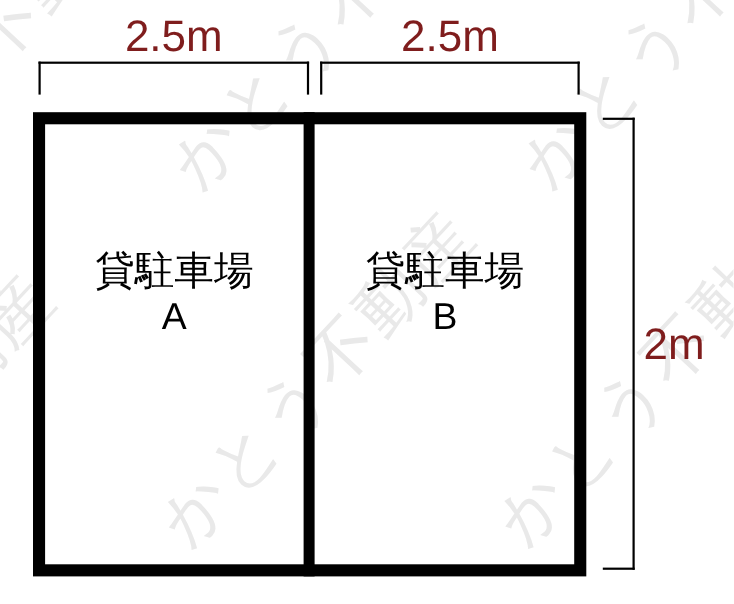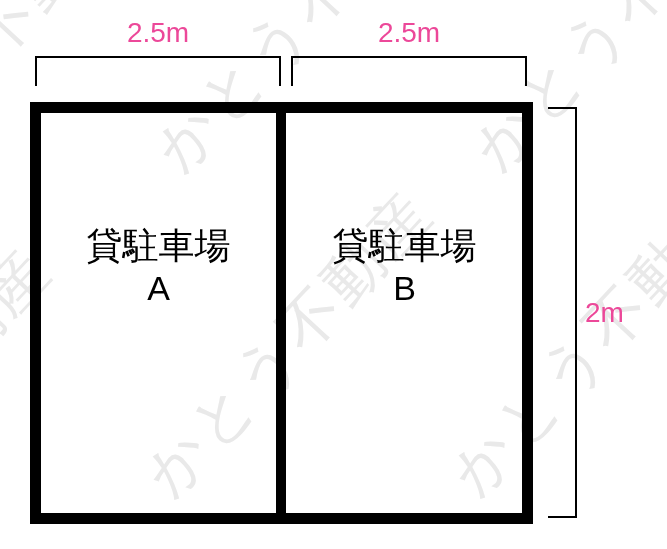--- a/index.html
+++ b/index.html
@@ -81,22 +81,22 @@
     border-top: 2px solid #000000;
     border-right: 2px solid #000000;
     border-bottom: 2px solid #000000;
     box-sizing: border-box;
   }
 
   
   .dim-label {
     position: absolute;
     z-index: 2;
-    color: #ec4899;
-    font-size: 28px;
+    color: #7f1d1d;
+    font-size: 40px;
     line-height: 44px;
     text-align: center;
   }
   .dim-label.a { left: 35px;  width: 246px; top: 11px; }
   .dim-label.b { left: 291px; width: 236px; top: 11px; }
   .dim-label.h { left: 585px; width: 70px;  top: 291px; text-align: left; }
 
   
   .space-label {
     position: absolute;

